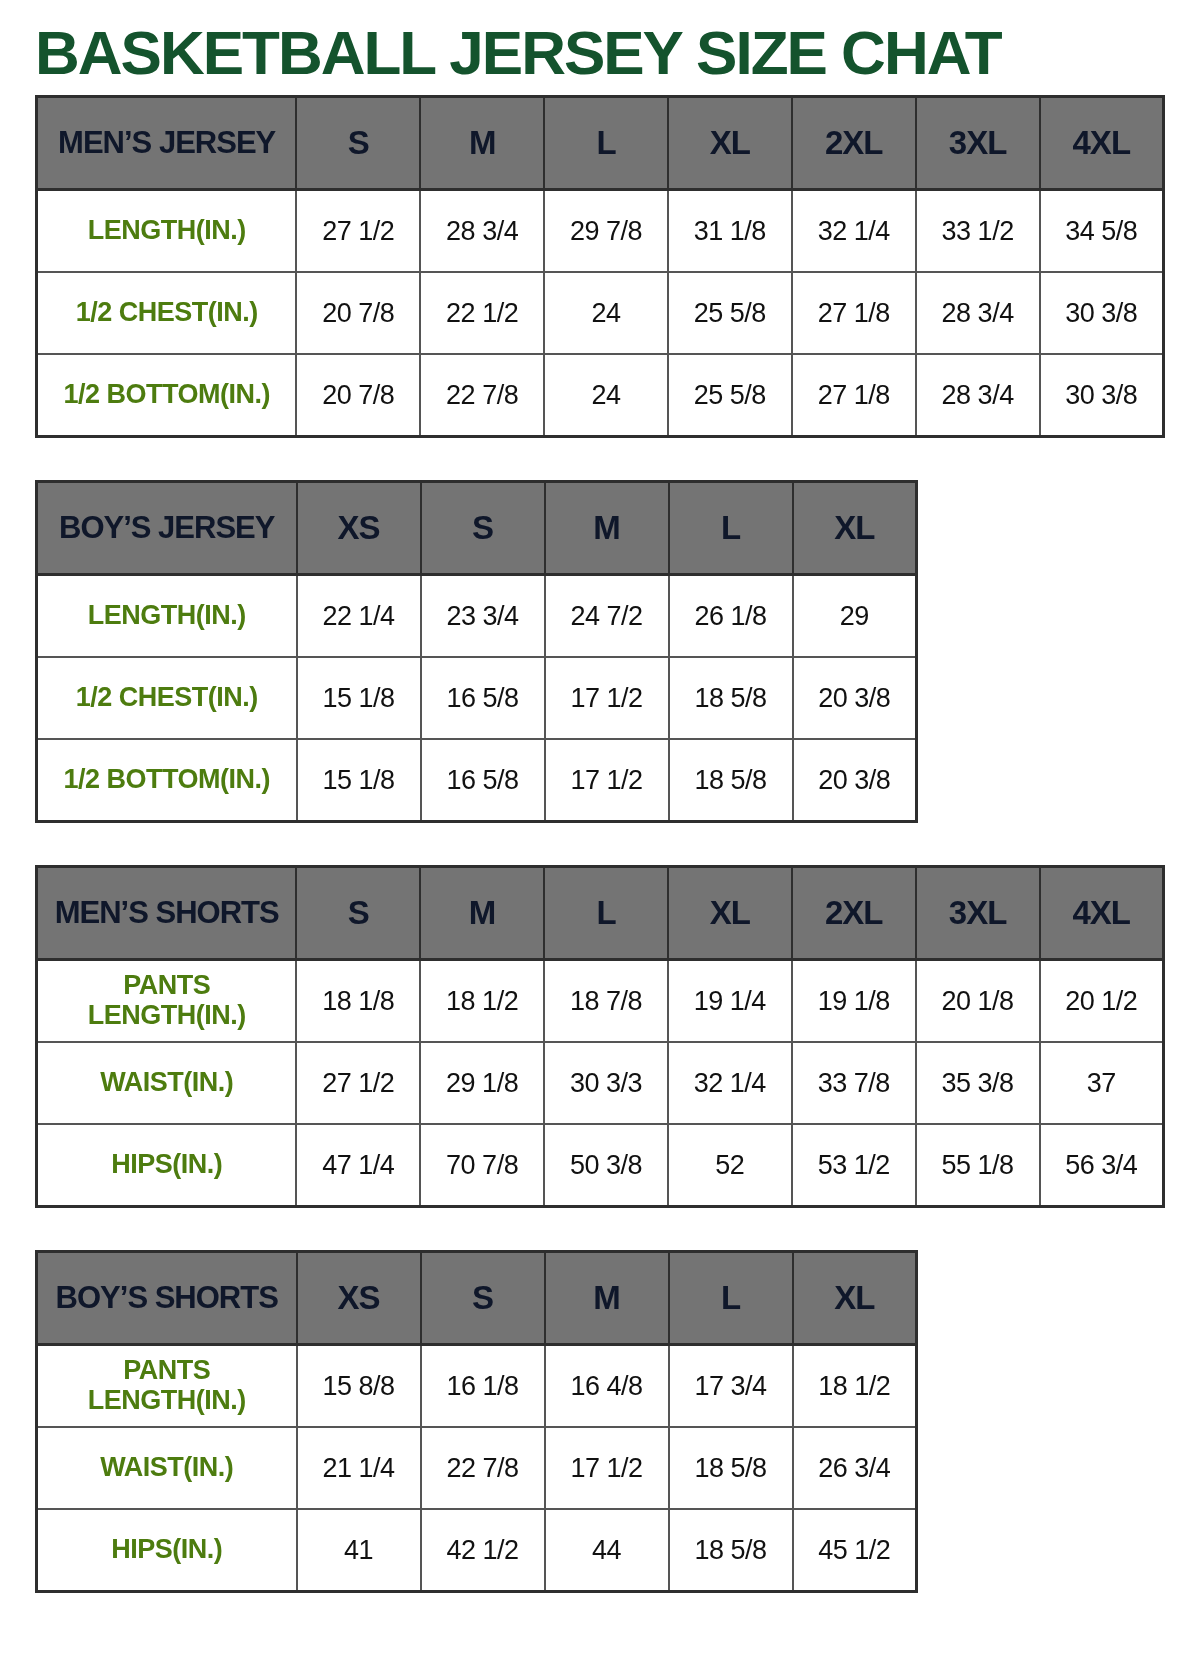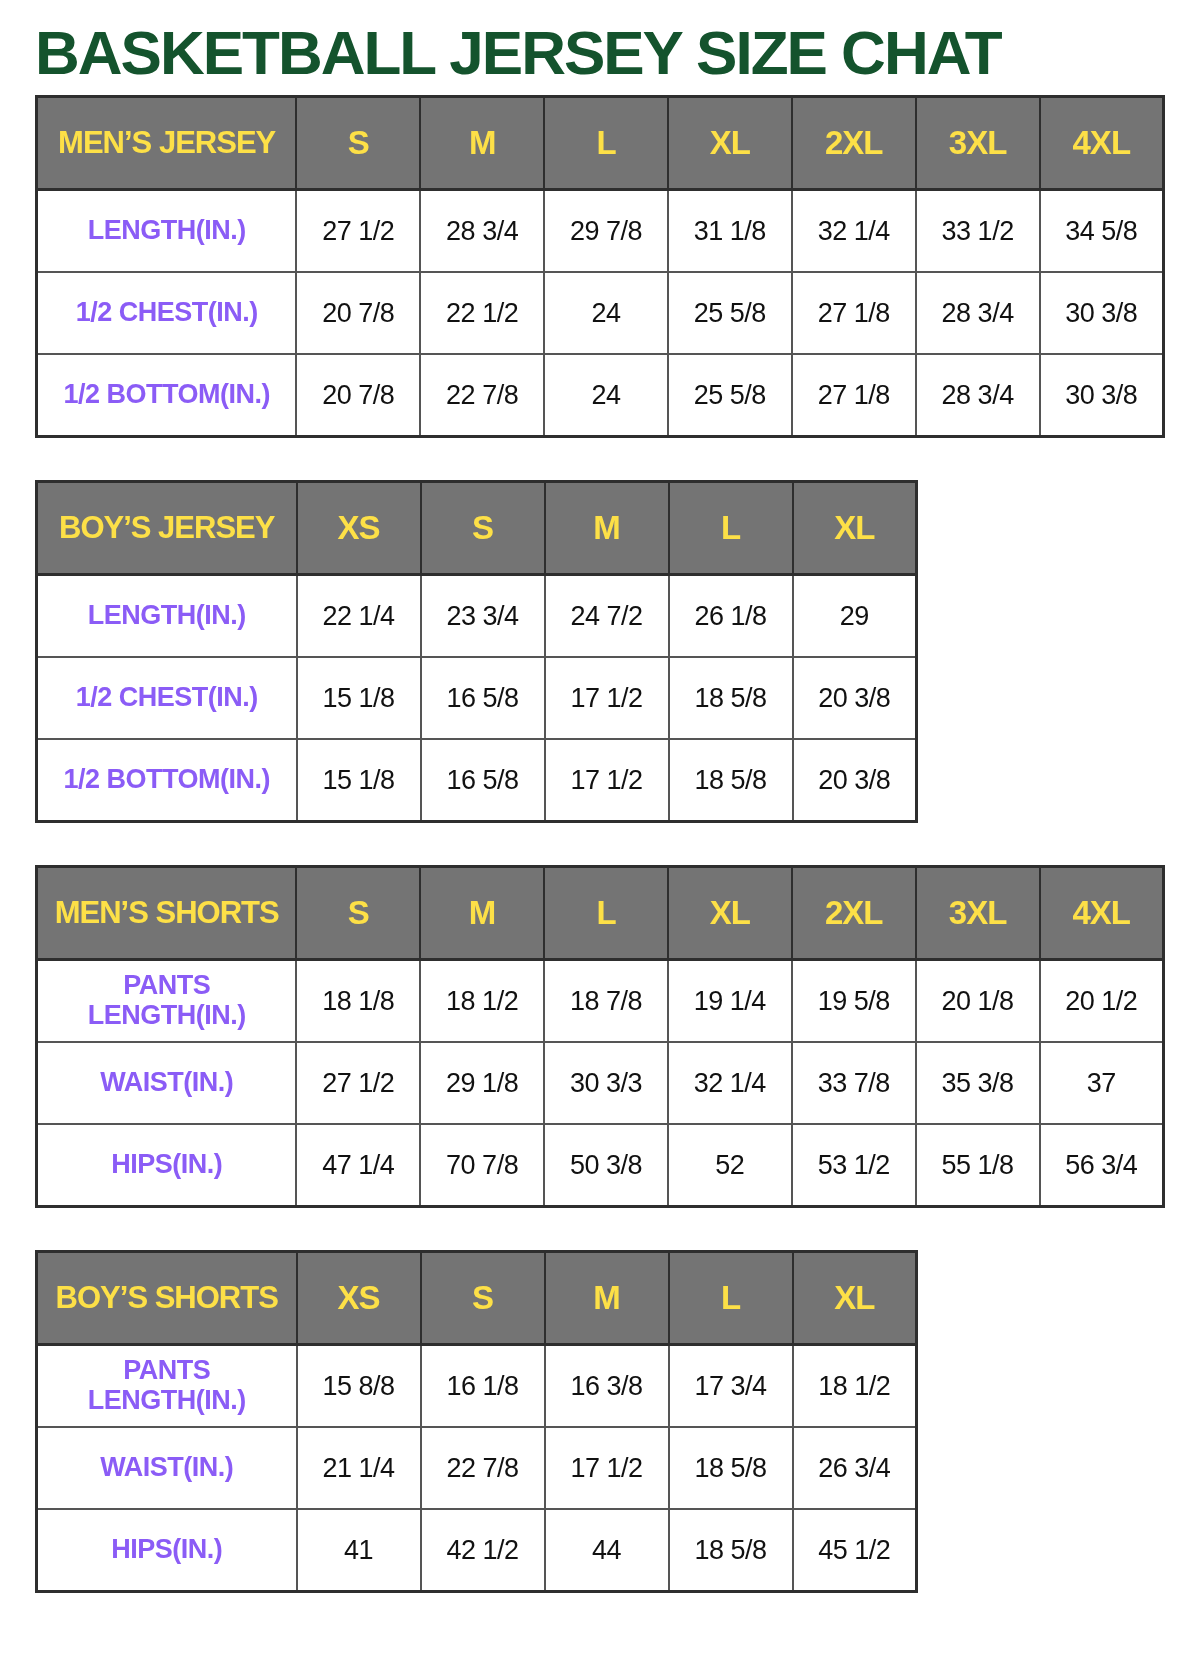--- a/index.html
+++ b/index.html
@@ -42,35 +42,35 @@
   .size-table col.size-col  { width: 124px; }
   .size-table th, .size-table td {
     border: 2px solid #555555;
     text-align: center;
     vertical-align: middle;
     padding: 0 4px;
     overflow: hidden;
   }
   .size-table thead th {
     background: #747474;
-    color: #fde047;
+    color: #0f172a;
     font-size: 33px;
     font-weight: 700;
     height: 90px;
     letter-spacing: -1px;
     border-color: #2e2e2e;
     border-bottom-width: 3px;
   }
   .size-table thead th.table-title-cell {
     font-size: 31px;
   }
   .size-table tbody th {
     font-size: 27px;
     font-weight: 700;
-    color: #8b5cf6;
+    color: #4d7c0f;
     height: 80px;
     line-height: 1.1;
     letter-spacing: -0.5px;
   }
   .size-table tbody td {
     font-size: 27px;
     font-weight: 400;
     color: #111111;
     letter-spacing: -0.5px;
   }
@@ -207,21 +207,21 @@
             <th>4XL</th>
           </tr>
         </thead>
         <tbody>
           <tr>
             <th>PANTS LENGTH(IN.)</th>
             <td>18 1/8</td>
             <td>18 1/2</td>
             <td>18 7/8</td>
             <td>19 1/4</td>
-            <td>19 5/8</td>
+            <td>19 1/8</td>
             <td>20 1/8</td>
             <td>20 1/2</td>
           </tr>
           <tr>
             <th>WAIST(IN.)</th>
             <td>27 1/2</td>
             <td>29 1/8</td>
             <td>30 3/3</td>
             <td>32 1/4</td>
             <td>33 7/8</td>
@@ -257,21 +257,21 @@
             <th>M</th>
             <th>L</th>
             <th>XL</th>
           </tr>
         </thead>
         <tbody>
           <tr>
             <th>PANTS LENGTH(IN.)</th>
             <td>15 8/8</td>
             <td>16 1/8</td>
-            <td>16 3/8</td>
+            <td>16 4/8</td>
             <td>17 3/4</td>
             <td>18 1/2</td>
           </tr>
           <tr>
             <th>WAIST(IN.)</th>
             <td>21 1/4</td>
             <td>22 7/8</td>
             <td>17 1/2</td>
             <td>18 5/8</td>
             <td>26 3/4</td>

